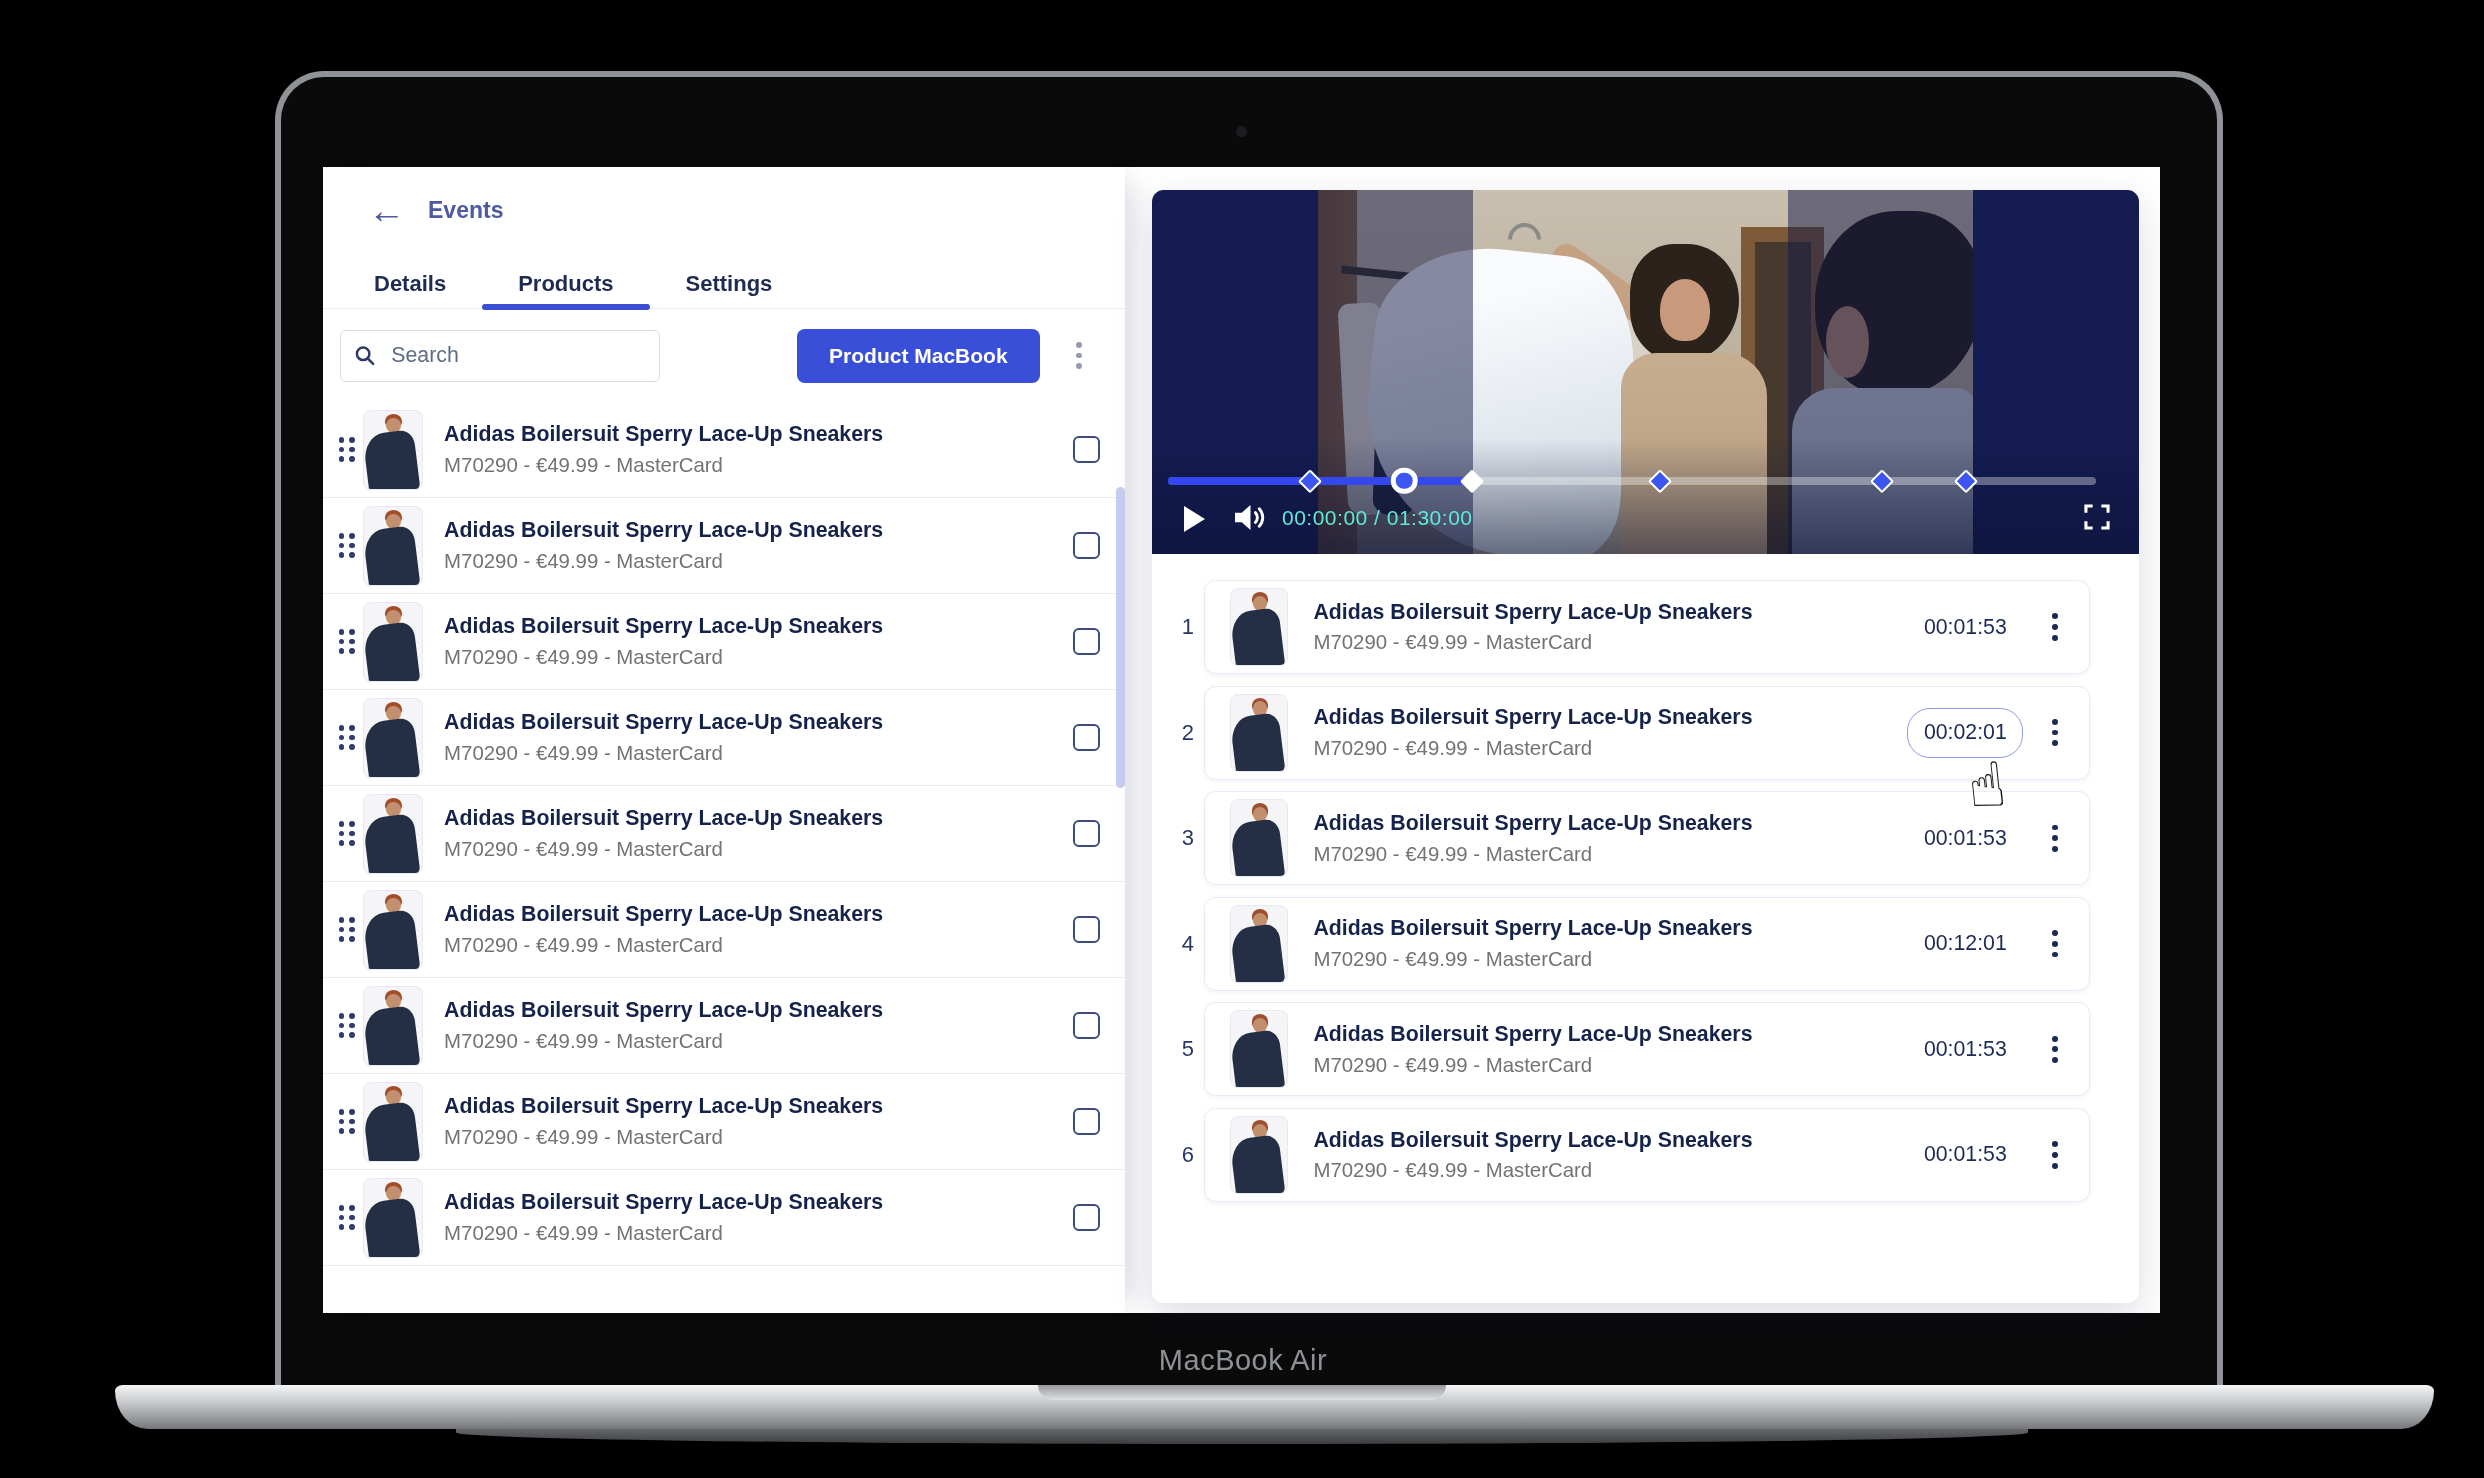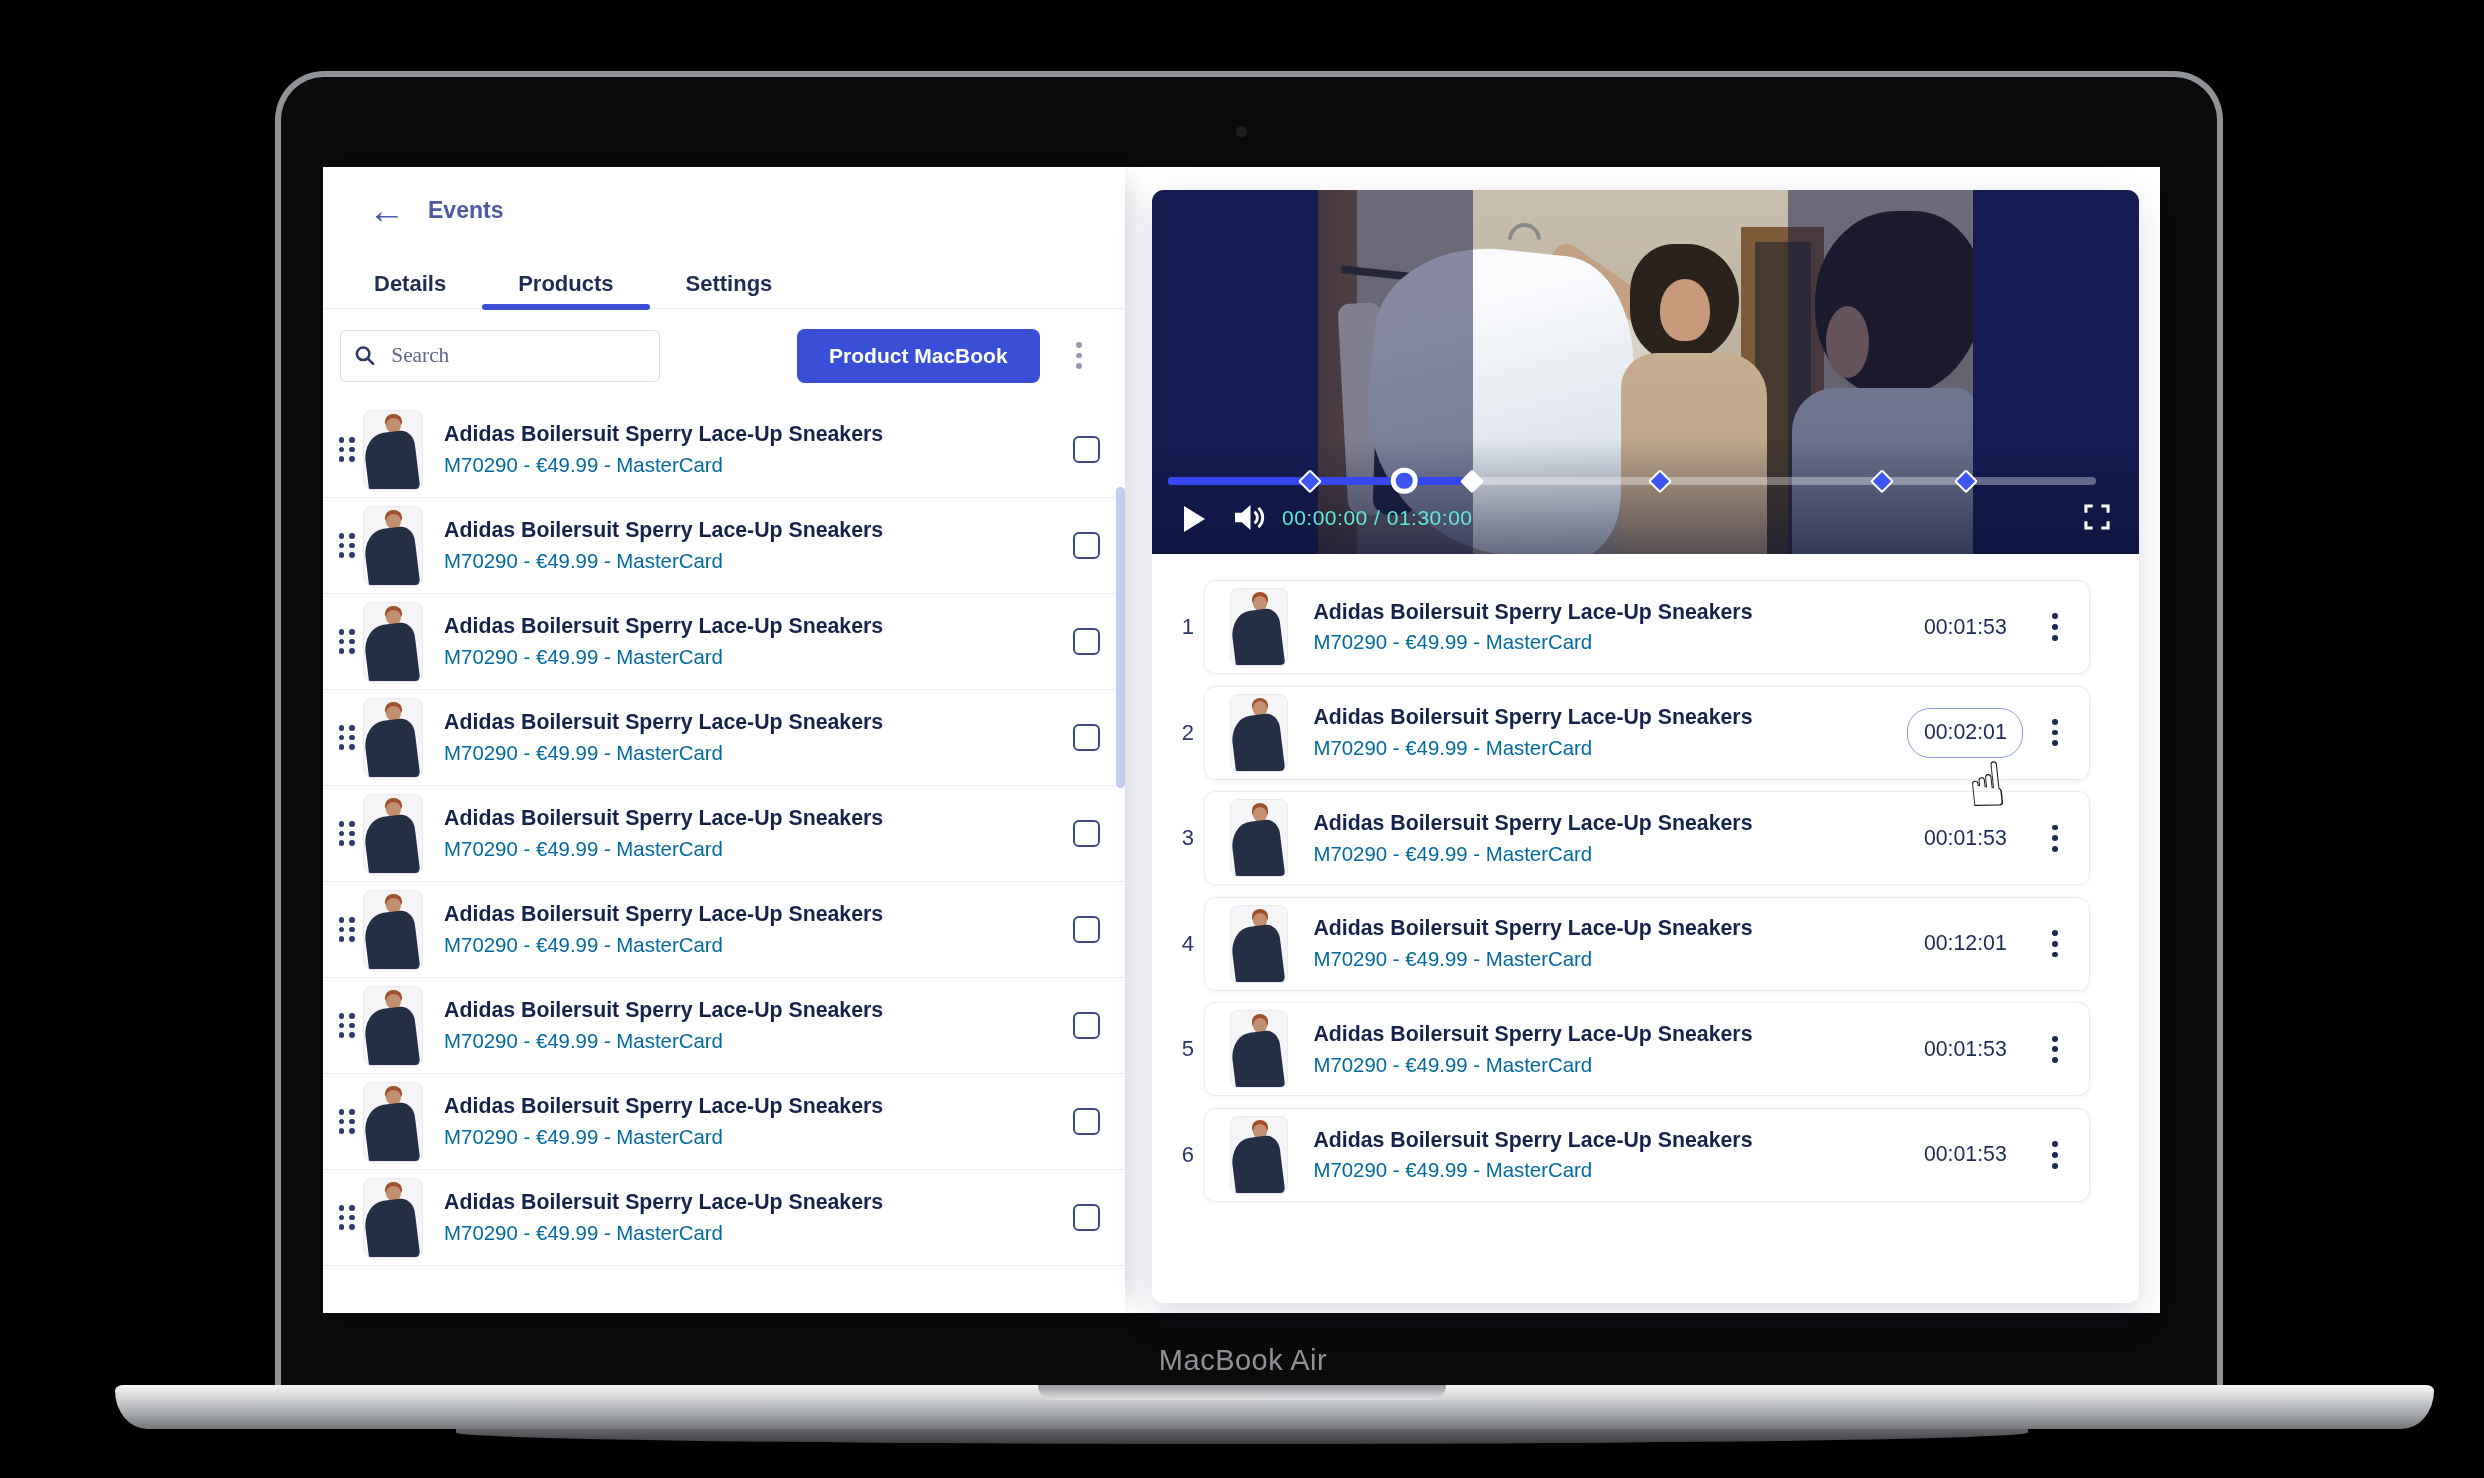--- a/index.html
+++ b/index.html
@@ -28,21 +28,21 @@
   .events-label{font-size:23px;font-weight:600;color:#4d59a0;}
   .tabs{height:54px;display:flex;align-items:stretch;padding-left:15px;border-bottom:1.9px solid #e9ecf5;}
   .tab{font-size:22px;font-weight:600;color:#1e2b52;padding:5.8px 36px 0;position:relative;
        display:flex;align-items:center;cursor:pointer;}
   .tab.active::after{content:"";position:absolute;left:0;right:0;bottom:-1.9px;height:5.8px;
        background:#3b4fd6;border-radius:2.9px;}
   .toolbar{height:93px;display:flex;align-items:center;padding:0 35px 0 16.5px;}
   .search-box{width:320px;height:52px;border:1.9px solid #d8dce9;border-radius:5.8px;display:flex;
        align-items:center;gap:13.6px;padding:0 13.6px;box-sizing:border-box;background:#fff;}
   .search-box input{border:none;outline:none;font-size:21.3px;color:#223055;width:100%;
-       font-family:Liberation Serif, serif;background:transparent;}
+       font-family:Liberation Sans, sans-serif;background:transparent;}
   .search-box input::placeholder{color:#5e6a86;opacity:1;}
   .spacer{flex:1;}
   .catalog-btn{height:54px;padding:0 32px;background:#3a4fd8;color:#fff;border:none;border-radius:7.8px;
        font-size:21px;font-weight:700;font-family:"Liberation Sans",sans-serif;cursor:pointer;}
   .kebab{display:flex;flex-direction:column;gap:4.9px;padding:7.8px;cursor:pointer;}
   .kebab i{width:5.8px;height:5.8px;border-radius:50%;background:#1d2a56;}
   .kebab.gray i{background:#959baf;}
   .toolbar .kebab{margin-left:29px;}
   .table-head{height:44px;display:flex;align-items:center;padding:0 25px 0 70px;
        border-top:1.9px solid #f0f2f9;border-bottom:1.9px solid #dfe3f0;box-sizing:border-box;}
@@ -56,21 +56,21 @@
   .grip i{width:5.8px;height:5.8px;border-radius:50%;background:#2e3c70;}
   .pimg{position:relative;width:58px;height:78px;background:#f5f5f7;border:1.9px solid #e8eaf3;
         border-radius:7.8px;overflow:hidden;flex:none;}
   .pimg .hair{position:absolute;top:4%;left:36%;width:30%;height:19%;background:#9e4f2c;
         border-radius:50% 50% 40% 40%;}
   .pimg .head{position:absolute;top:9%;left:39%;width:25%;height:20%;background:#c3906f;border-radius:50%;}
   .pimg .coat{position:absolute;top:27%;left:3%;width:88%;height:80%;background:#242e44;
         border-radius:42% 26% 7.8px 7.8px;transform:rotate(-7deg);}
   .ptxt{margin-left:21.3px;display:flex;flex-direction:column;gap:6.8px;}
   .ptitle{font-size:21.3px;font-weight:700;color:#15234b;}
-  .psub{font-size:20.4px;color:#0369a1;}
+  .psub{font-size:20.4px;color:#737373;}
   .scroll-thumb{position:absolute;left:793px;top:320px;width:8.7px;height:301px;border-radius:4.9px;
         background:#c7cdf0;cursor:pointer;}
   
   .right-card{position:absolute;left:829px;top:23px;width:987px;height:1113px;background:#fff;
         border-radius:11.6px;box-shadow:0 13.6px 39px rgba(18,28,76,.15);}
   .video{position:absolute;left:0;top:0;width:987px;height:364px;background:#141c52;
         border-radius:11.6px 11.6px 0 0;overflow:hidden;}
   .photo{position:absolute;left:166px;top:0;width:655px;height:364px;overflow:hidden;
         background:linear-gradient(180deg,#c9bfae,#b6aa97 70%,#a99d8a);}
   .photo i{position:absolute;display:block;}

